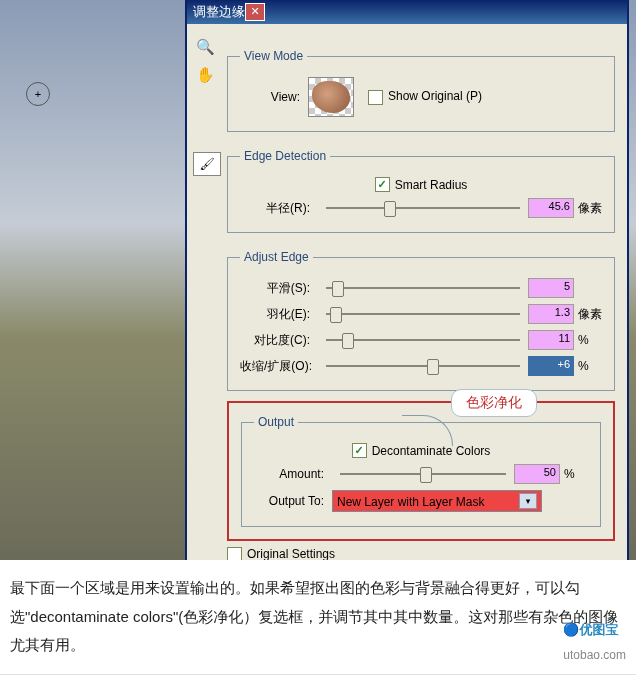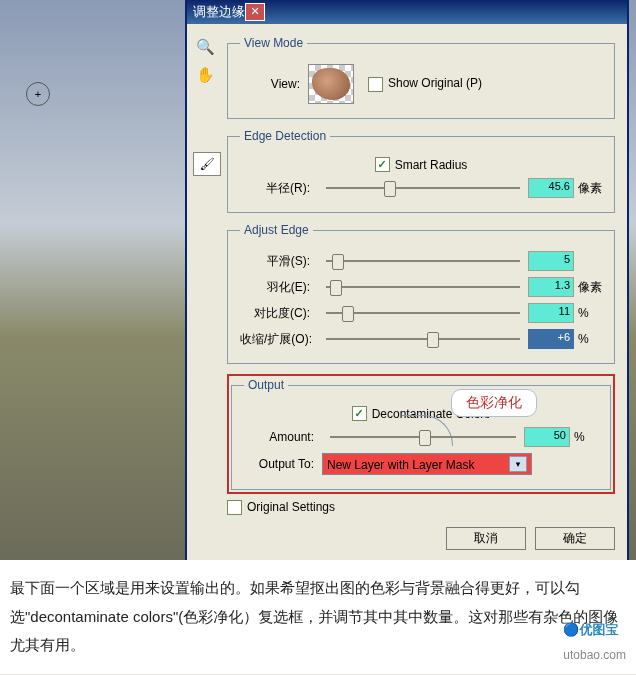--- a/index.html
+++ b/index.html
@@ -4,37 +4,37 @@
 <style>
 body{margin:0;font-family:"Microsoft YaHei",SimSun,sans-serif;font-size:12px;background:#e8e0d8;width:636px}
 .bg{background:linear-gradient(to bottom,#8b9bb5 0%,#c5ccd5 40%,#8a8a6a 60%,#6b6b5a 100%);position:relative;height:560px}
 .dialog{position:absolute;left:185px;top:0;width:440px;background:#ebe8dc;border:2px solid #0a246a;border-top:none}
 .titlebar{background:linear-gradient(to bottom,#0a246a,#3a6ea5);color:#fff;padding:3px 6px;font-size:13px;display:flex;justify-content:flex-start;align-items:center}
 .closebtn{background:#c75050;color:#fff;width:18px;height:16px;text-align:center;line-height:14px;border:1px solid #fff;font-size:11px}
 .content{padding:8px 12px 8px 40px;position:relative}
 .tools{position:absolute;left:8px;top:12px}
 .tool{width:22px;height:22px;margin-bottom:6px;display:flex;align-items:center;justify-content:center;font-size:15px}
 .brush{position:absolute;left:6px;top:128px;width:26px;height:22px;border:1px solid #8a857a;background:#fff;display:flex;align-items:center;justify-content:center}
-fieldset{border:1px solid #8a9aa8;margin:4px 0 10px 0;padding:8px 12px}
+fieldset{border:1px solid #8a9aa8;margin:17px 0 10px 0;padding:8px 12px}
 legend{color:#2a4a7a;padding:0 4px;font-size:12px}
 .row{display:flex;align-items:center;margin:6px 0}
 .label{text-align:right;margin-right:8px;white-space:nowrap}
 .thumb{width:44px;height:38px;border:1px solid #888;background:repeating-conic-gradient(#ccc 0 25%,#fff 0 50%) 0 0/12px 12px;margin-right:14px;position:relative}
 .thumb::after{content:"";position:absolute;inset:3px;background:radial-gradient(circle at 40% 40%,#d4a080,#8b5a3c);border-radius:40% 50% 45% 55%}
 .chk{width:13px;height:13px;border:1px solid #7a8a5a;background:#fff;display:inline-flex;align-items:center;justify-content:center;margin-right:5px;vertical-align:middle}
 .chk.on::after{content:"✓";color:#2a8a2a;font-size:11px;font-weight:bold}
 .slider{flex:1;height:16px;position:relative;margin:0 8px}
 .slider::before{content:"";position:absolute;top:7px;left:0;right:0;height:2px;background:#8a857a}
 .handle{position:absolute;top:1px;width:10px;height:14px;background:#ebe8dc;border:1px solid #7a7a6a;border-radius:2px}
-.numbox{width:38px;height:16px;border:1px solid #a0a090;background:#5eead4;text-align:right;padding:1px 3px;font-size:11px}
+.numbox{width:38px;height:16px;border:1px solid #a0a090;background:#f0abfc;text-align:right;padding:1px 3px;font-size:11px}
 .numbox.hl{background:#3a6ea5;color:#fff;border-color:#3a6ea5}
 .unit{margin-left:4px;min-width:24px}
 .sel{border:1px solid #7a8a9a;background:#ef4444;padding:2px 4px;width:200px;display:flex;justify-content:space-between;align-items:flex-end}
 .dd{background:#d4e0ee;border:1px solid #8899b0;width:16px;height:14px;text-align:center;font-size:9px;line-height:14px}
-.outbox{border:2px solid #c03030;padding:2px;margin-bottom:6px}
+.outbox{border:2px solid #c03030;padding:12px;margin-bottom:6px}
 .outbox fieldset{margin:0}
 .callout{position:absolute;right:90px;top:365px;background:#fff;border:1px solid #b0c0d0;padding:4px 14px;color:#c03030;font-size:14px;border-radius:10px}
 .callout::before{content:"";position:absolute;left:-50px;bottom:-30px;width:50px;height:30px;border-right:1px solid #8899b0;border-top:1px solid #8899b0;border-radius:0 30px 0 0}
 .btns{text-align:right;padding:4px 0}
 .btn{display:inline-block;border:1px solid #7a7a7a;background:#ebe8dc;padding:2px 0;width:78px;text-align:center;margin-left:6px;font-size:12px}
 .watermark{position:absolute;right:8px;top:2px;color:#8a7a8a;font-size:10px;text-align:right}
 .circ{position:absolute;left:26px;top:82px;width:22px;height:22px;border:1px solid #555;border-radius:50%;display:flex;align-items:center;justify-content:center;font-size:11px}
 .article{padding:14px 10px;background:#fff;font-size:15px;line-height:1.9;color:#222}
 .logo{position:absolute;right:10px;bottom:6px;font-size:13px;color:#2a8ac0}
 </style>

